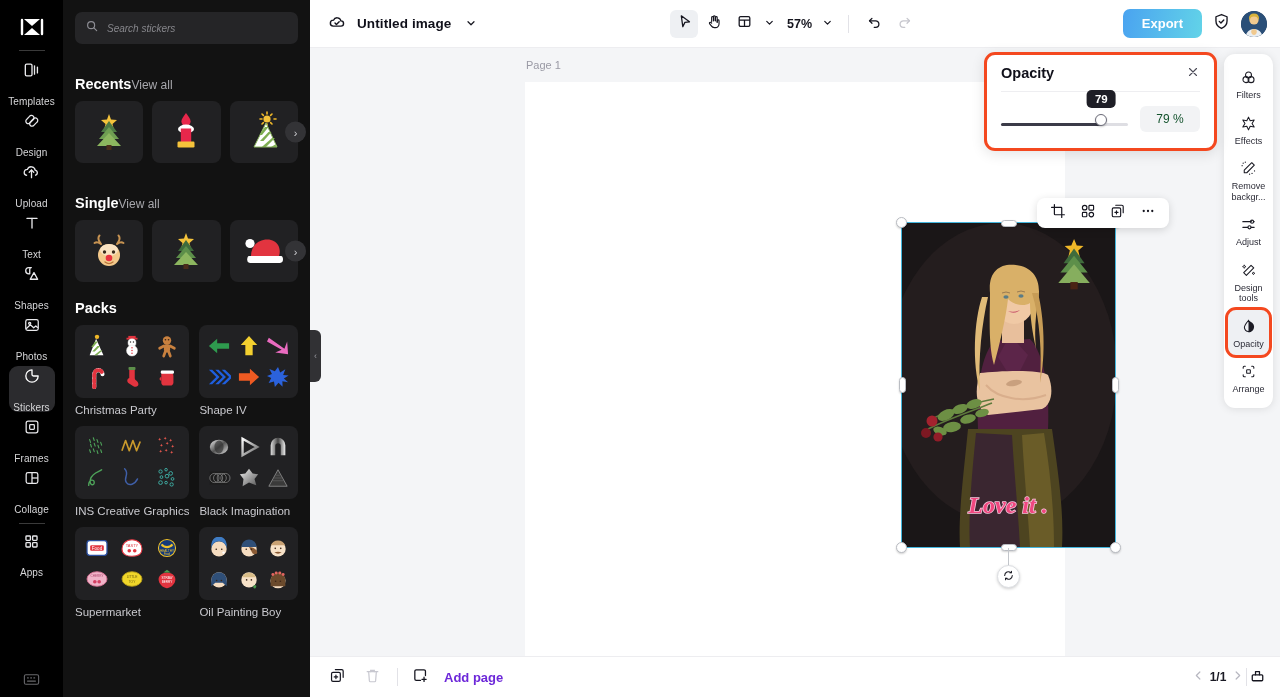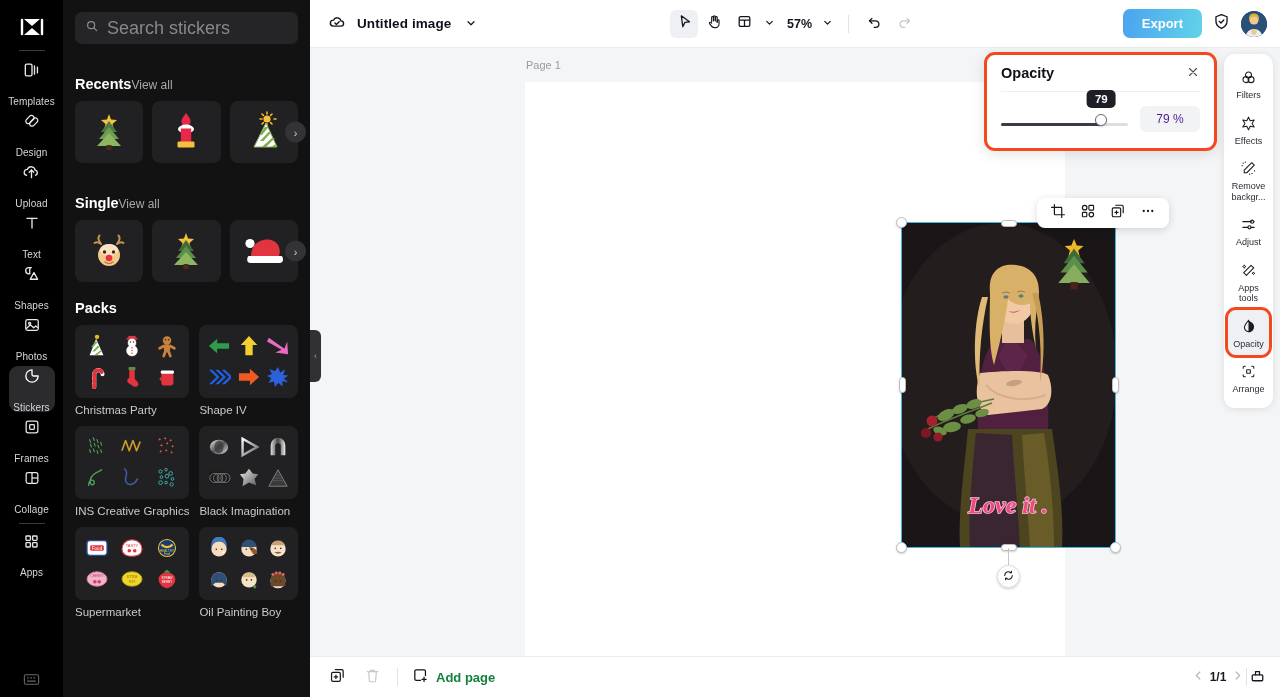--- a/index.html
+++ b/index.html
@@ -40,21 +40,21 @@
     position: absolute; left: 63px; top: 0; width: 247px; height: 697px;
     background: #121212; overflow: hidden;
   }
   .search-wrap { padding: 12px 12px 0 12px; }
   .search-box {
     height: 32px; background: #252527; border-radius: 7px;
     display: flex; align-items: center; padding: 0 10px; gap: 8px;
   }
   .search-box input {
     background: transparent; border: 0; outline: 0; flex: 1;
-    color: #d946ef; font-size: 18px; font-family: "Liberation Sans", sans-serif;
+    color: #d946ef; font-size: 10px; font-family: "Liberation Sans", sans-serif; font-style: italic;
   }
   .search-box input::placeholder { color: #87878c; }
   .chips { display: flex; gap: 7px; padding: 11px 0 0 12px; overflow: hidden; }
   .chip {
     background: #252527; color: #e2e2e5; font-size: 11.5px;
     padding: 5px 11px; border-radius: 6px; white-space: nowrap; cursor: pointer;
   }
   .sec-head {
     display: flex; align-items: baseline; justify-content: flex-start;
     padding: 18px 12px 9px 12px;
@@ -185,21 +185,21 @@
     background: #ffffff; border: 1.5px solid #6b6b78; box-shadow: 0 1px 2px rgba(0,0,0,.2);
   }
   .slider-tip {
     position: absolute; top: -22px; background: #1e1e26; color: #ffffff;
     font-size: 11.5px; font-weight: bold; padding: 3px 8px; border-radius: 5px;
     transform: translateX(-50%);
   }
   .op-value {
     flex: 1; height: 26px; background: #f2f3f5; border-radius: 6px;
     display: flex; align-items: center; justify-content: center;
-    font-size: 12px; color: #4c1d95;
+    font-size: 12px; color: #14532d;
   }
 
   
   .rrail {
     position: absolute; right: 7px; top: 54px; width: 49px;
     background: #ffffff; border-radius: 11px; box-shadow: 0 1px 8px rgba(0,0,0,.10);
     padding: 7px 0; z-index: 35;
   }
   .rr-item {
     display: flex; flex-direction: column; align-items: center; justify-content: center;
@@ -220,21 +220,21 @@
     position: absolute; left: 310px; bottom: 0; width: 970px; height: 41px;
     background: #ffffff; border-top: 1px solid #ededf0;
     display: flex; align-items: center; z-index: 30;
   }
   .bb-left { display: flex; align-items: center; gap: 9px; padding-left: 14px; }
   .bb-btn {
     width: 26px; height: 26px; border-radius: 5px;
     display: flex; align-items: center; justify-content: center; cursor: pointer;
   }
   .bb-add { display: flex; align-items: center; gap: 7px; cursor: pointer; padding-left: 2px; }
-  .bb-add-lbl { font-size: 13px; font-weight: bold; color: #15803d; }
+  .bb-add-lbl { font-size: 13px; font-weight: bold; color: #6d28d9; margin-left: 8px; }
   .bb-right { position: absolute; right: 14px; display: flex; align-items: center; }
   .pg-num { font-size: 12px; font-weight: bold; color: #1a1a24; min-width: 26px; text-align: center; }
   .arrow-b { color: #b7b7c0; font-size: 13px; cursor: pointer; }
 </style>
 </head>
 <body>
 
 <div id="app">
 
   <div class="rail">
@@ -1031,21 +1031,21 @@
     </div>
 
     <div class="rr-item">
       <span class="rr-ico">
         <svg width="17" height="17" viewBox="0 0 24 24" fill="none" stroke="#1b1b24" stroke-width="1.5" stroke-linejoin="round">
           <path d="M15.6 4.6 19.4 8.4 9 18.8 5.2 15Z"></path>
           <path d="M6 4l.7 1.8L8.5 6.5 6.7 7.2 6 9l-.7-1.8L3.5 6.5l1.8-.7Z" stroke-width="1.1"></path>
           <path d="M19 14l.6 1.4 1.4.6-1.4.6-.6 1.4-.6-1.4-1.4-.6 1.4-.6Z" stroke-width="1.1"></path>
         </svg>
       </span>
-      <span class="rr-lbl">Apps tools</span>
+      <span class="rr-lbl">Design tools</span>
     </div>
 
     <div class="rr-item active ring">
       <span class="rr-ico">
         <svg width="17" height="17" viewBox="0 0 24 24" fill="none" stroke="#1b1b24" stroke-width="1.5">
           <path d="M12 3.4c3.4 4 5.8 6.8 5.8 9.8a5.8 5.8 0 1 1-11.6 0c0-3 2.4-5.8 5.8-9.8Z"></path>
           <path d="M12 4.6v15.8a4.9 4.9 0 0 0 0-15.8Z" fill="#1b1b24" stroke="none"></path>
         </svg>
       </span>
       <span class="rr-lbl">Opacity</span>

